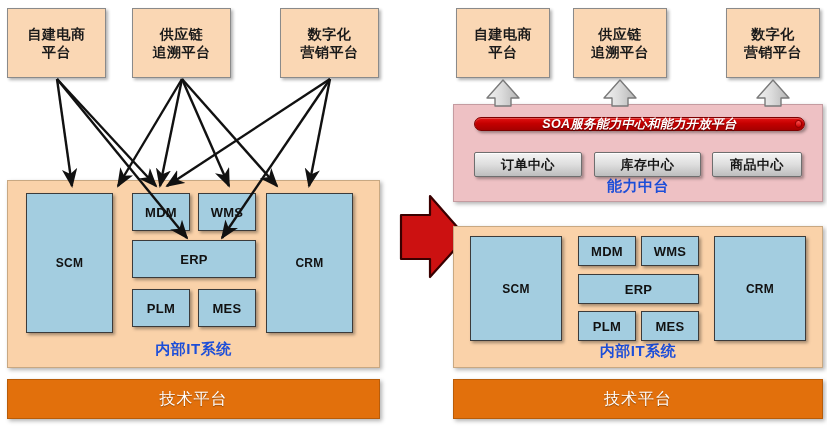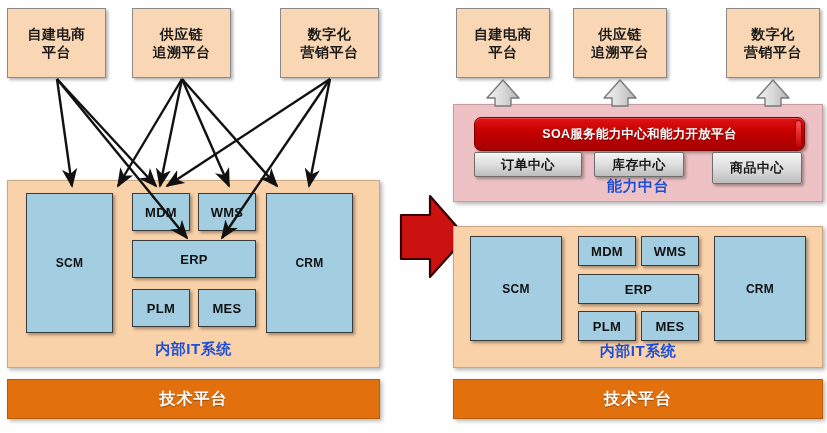--- a/index.html
+++ b/index.html
@@ -80,21 +80,21 @@
 
   
   .tech-bar {
     background: #e2700c;
     border: 1px solid #b85c09;
     box-shadow: 2px 2px 4px rgba(0,0,0,0.30);
     display: flex;
     align-items: center;
     justify-content: center;
     color: #ffffff;
-    font-weight: bold;
+    font-weight: normal;
     font-size: 16px;
     letter-spacing: 1px;
     text-shadow: 0 1px 1px rgba(0,0,0,0.35);
   }
 
   
   .soa-bar {
     background: linear-gradient(to bottom, #e31212 0%, #c40000 45%, #a60000 100%);
     border: 1px solid #7d0000;
     border-radius: 7px;
@@ -237,28 +237,28 @@
     <div>
       <span>数字化</span><br>
       <span>营销平台</span>
     </div>
   </div>
 
   <div class="abs panel-mid" style="left:453px; top:104px; width:370px; height:98px;">
     <div class="panel-caption" style="bottom:5px;">能力中台</div>
   </div>
 
-  <div class="abs soa-bar" style="left:474px; top:117px; width:331px; height:34px;">
+  <div class="abs soa-bar" style="left:474px; top:117px; width:331px; height:14px;font-style:italic;">
     <span>SOA服务能力中心和能力开放平台</span>
     <span class="soa-cap"></span>
   </div>
 
   <div class="abs center-btn" style="left:474px; top:152px; width:108px; height:25px;">订单中心</div>
-  <div class="abs center-btn" style="left:594px; top:152px; width:90px; height:25px;text-align:right;">库存中心</div>
-  <div class="abs center-btn" style="left:712px; top:152px; width:90px; height:32px;">商品中心</div>
+  <div class="abs center-btn" style="left:594px; top:152px; width:107px; height:25px;text-align:right;">库存中心</div>
+  <div class="abs center-btn" style="left:712px; top:152px; width:90px; height:25px;">商品中心</div>
 
   <div class="abs panel-it" style="left:453px; top:226px; width:370px; height:142px;">
     <div class="panel-caption" style="bottom:6px;">内部IT系统</div>
   </div>
 
   <div class="abs sys lg" style="left:470px; top:236px; width:92px; height:105px;">SCM</div>
 
   <div class="abs sys sm" style="left:578px; top:236px; width:58px; height:30px;">MDM</div>
 
   <div class="abs sys sm" style="left:641px; top:236px; width:58px; height:30px;">WMS</div>

